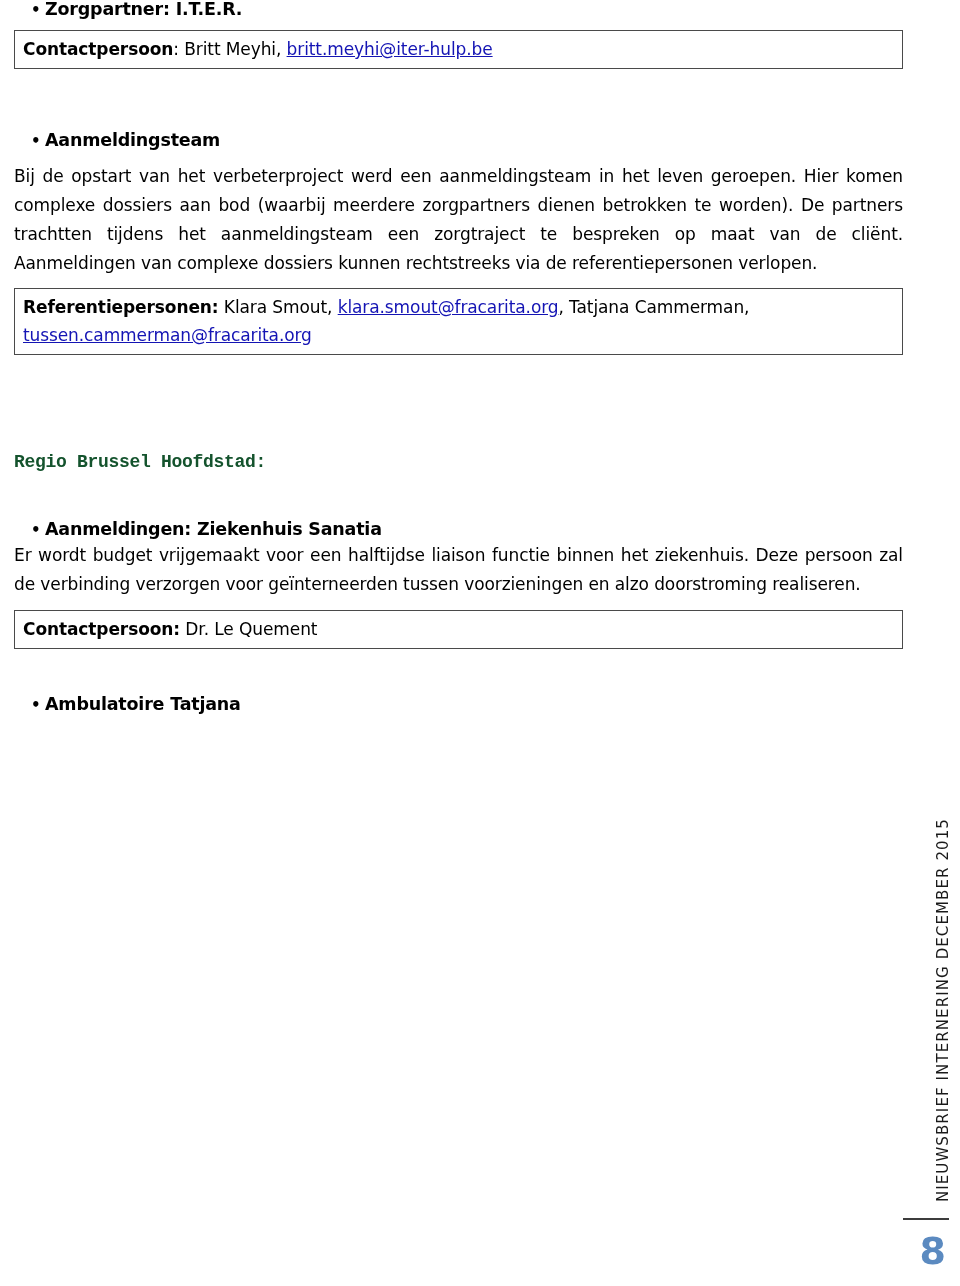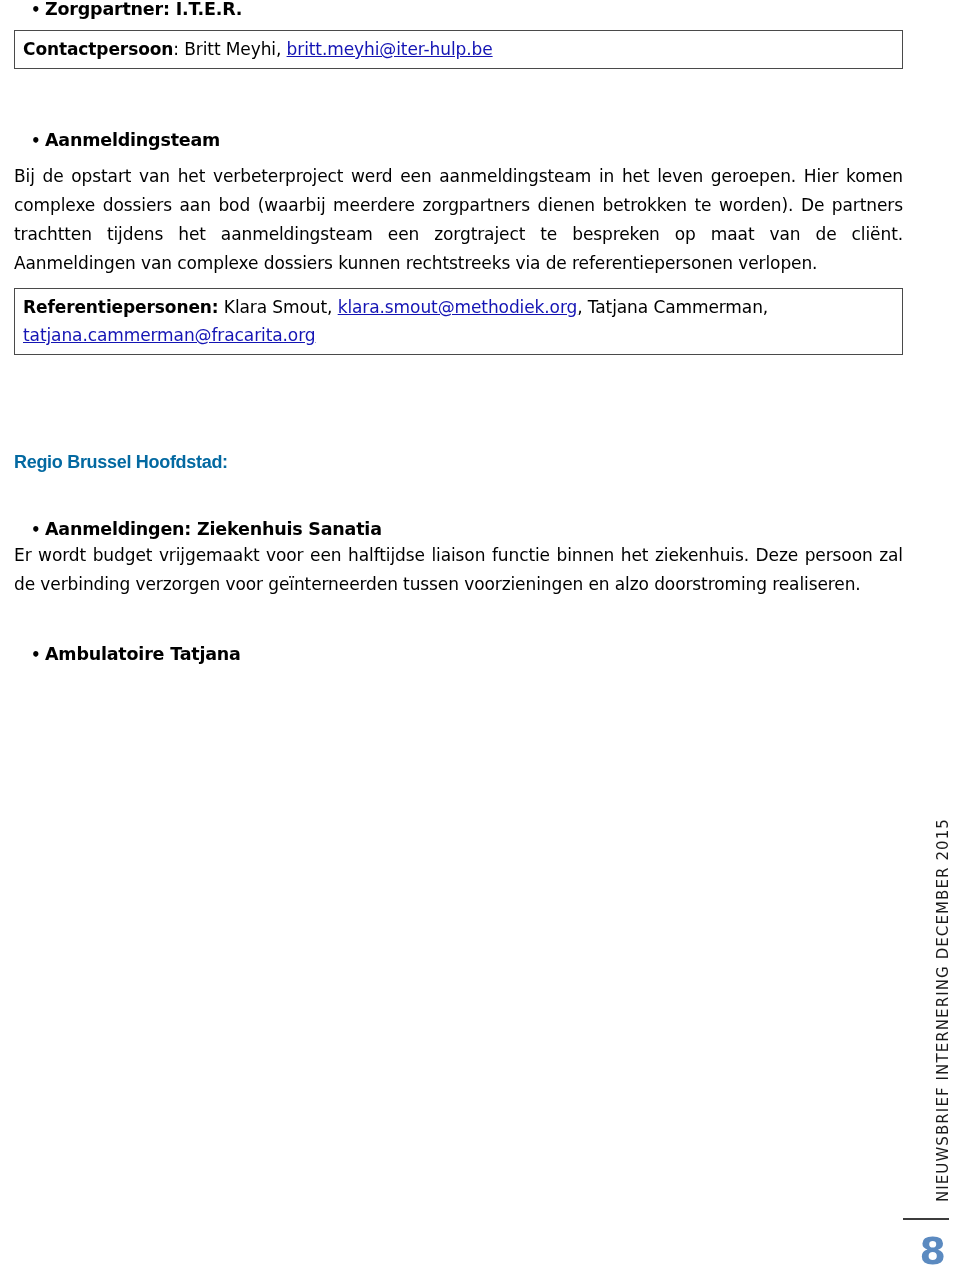--- a/index.html
+++ b/index.html
@@ -78,24 +78,24 @@
   .contactbox b {
     font-weight: bold;
   }
   a.mail {
     color: #1414b4;
     text-decoration: underline;
   }
 
   
   .region-heading {
-    font-family: Liberation Sans, sans-serif;
+    font-family: Liberation Mono, monospace;
     font-weight: bold;
     font-size: 18px;
-    color: #0369a1;
+    color: #14532d;
     letter-spacing: -0.3px;
     line-height: 22px;
   }
 
   
   .sidebar {
     position: absolute;
     right: 0px;
     top: 0px;
     width: 60px;
@@ -150,32 +150,35 @@
     </div>
 
     <div class="bullet-head" style="margin-top:60px;">
       <span class="dot">•</span>
       <span class="htxt">Aanmeldingsteam</span>
     </div>
 
     <p class="body" style="margin-top:10px;">Bij de opstart van het verbeterproject werd een aanmeldingsteam in het leven geroepen. Hier komen complexe dossiers aan bod (waarbij meerdere zorgpartners dienen betrokken te worden). De partners trachtten tijdens het aanmeldingsteam een zorgtraject te bespreken op maat van de cliënt. Aanmeldingen van complexe dossiers kunnen rechtstreeks via de referentiepersonen verlopen.</p>
 
     <div class="contactbox" style="margin-top:10px;">
-      <b>Referentiepersonen:</b><span> Klara Smout, </span><a class="mail" href="#">klara.smout@methodiek.org</a><span>, Tatjana Cammerman, </span><a class="mail" href="#">tatjana.cammerman@fracarita.org</a>
+      <b>Referentiepersonen:</b><span> Klara Smout, </span><a class="mail" href="#">klara.smout@fracarita.org</a><span>, Tatjana Cammerman, </span><a class="mail" href="#">tussen.cammerman@fracarita.org</a>
     </div>
 
     <div class="region-heading" style="margin-top:96px;">Regio Brussel Hoofdstad:</div>
 
     <div class="bullet-head" style="margin-top:45px;">
       <span class="dot">•</span>
       <span class="htxt">Aanmeldingen: Ziekenhuis Sanatia</span>
     </div>
 
     <p class="body" style="margin-top:0;">Er wordt budget vrijgemaakt voor een halftijdse liaison functie binnen het ziekenhuis. Deze persoon zal de verbinding verzorgen voor geïnterneerden tussen voorzieningen en alzo doorstroming realiseren.</p>
 
+    <div class="contactbox" style="margin-top:11px;">
+      <b>Contactpersoon:</b><span> Dr. Le Quement</span>
+    </div>
 
     <div class="bullet-head" style="margin-top:44px;">
       <span class="dot">•</span>
       <span class="htxt">Ambulatoire Tatjana</span>
     </div>
 
 
 
   </div>
 

